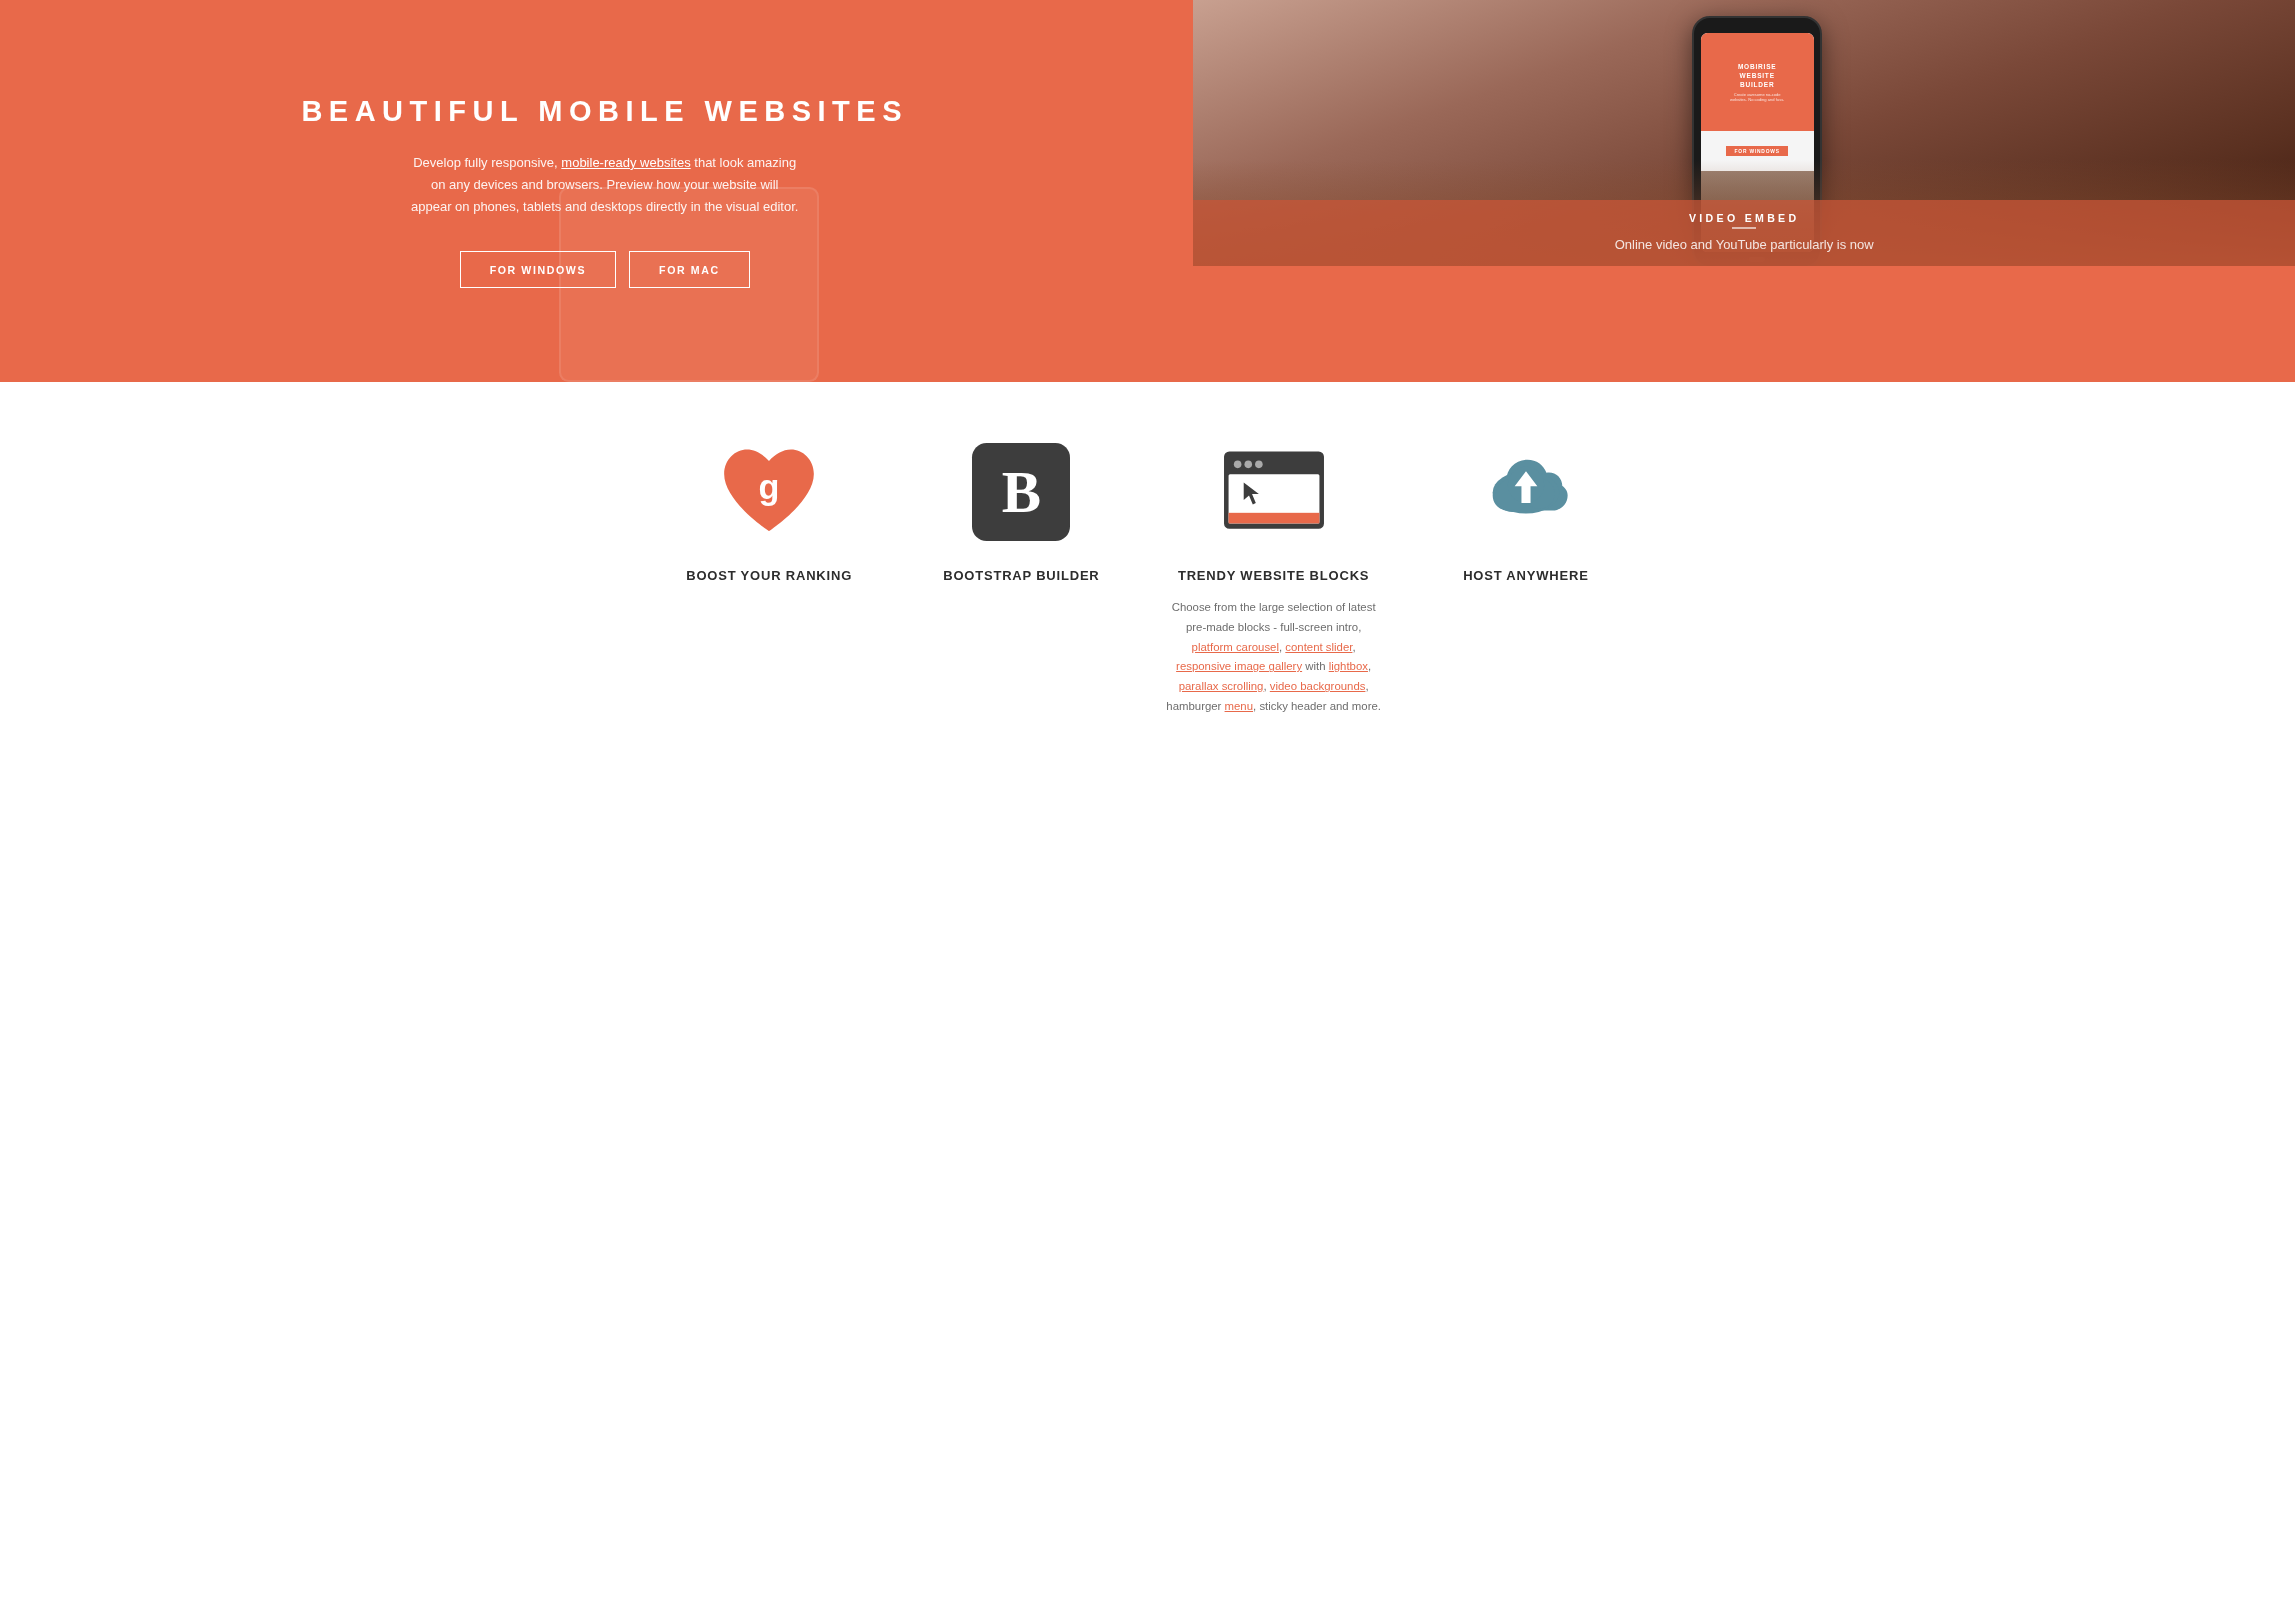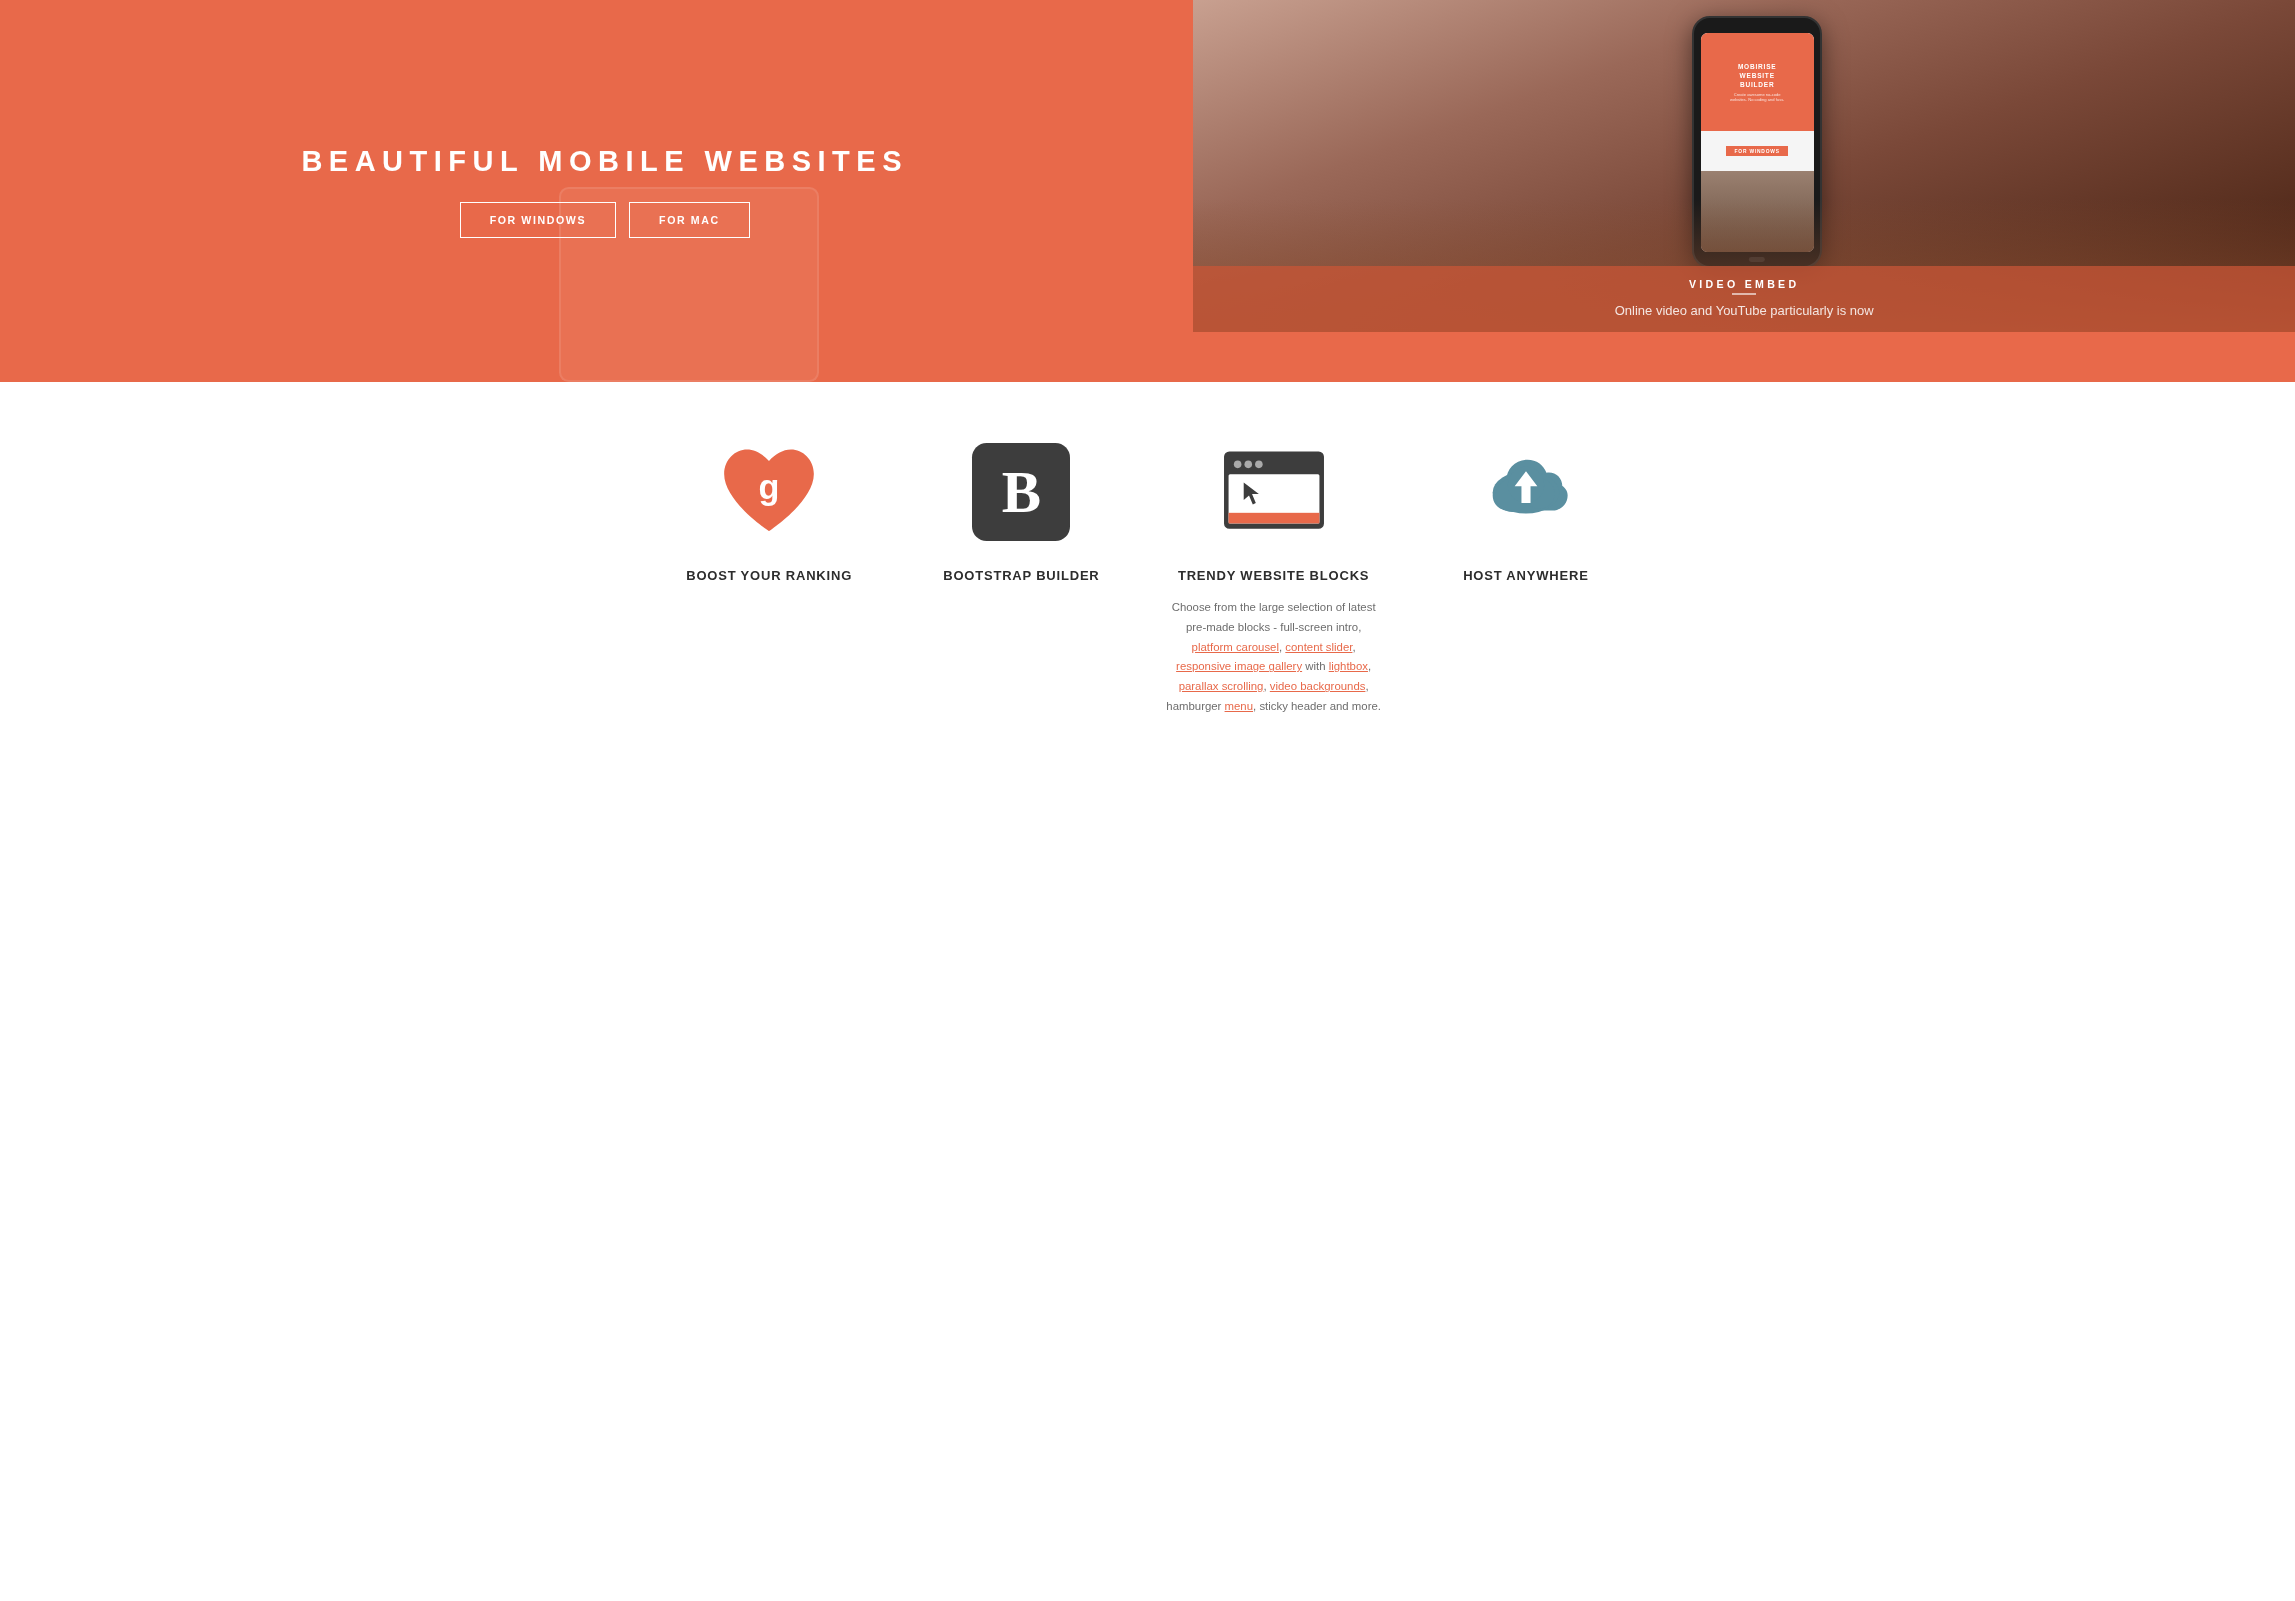--- a/index.html
+++ b/index.html
@@ -186,29 +186,32 @@
 <body>
 
 <section class="hero">
 
   <div class="hero-bg-tablet">
     <div class="tablet-shape"></div>
   </div>
 
   <div class="hero-left">
     <h1 class="hero-title">BEAUTIFUL MOBILE WEBSITES</h1>
+    <p class="hero-desc">
+      <span>Develop fully responsive, </span><a>mobile-ready websites</a><span> that look amazing on any devices and browsers. Preview how your website will appear on phones, tablets and desktops directly in the visual editor.</span>
+    </p>
     <div class="hero-buttons">
       <button class="hero-btn">FOR WINDOWS</button>
       <button class="hero-btn">FOR MAC</button>
     </div>
   </div>
 
   <div class="hero-right">
 
-    <div style="position:relative; width:100%; height:332px; overflow:hidden;">
+    <div style="position:relative; width:100%; height:266px; overflow:hidden;">
 
       <div style="width:100%; height:100%; background: linear-gradient(160deg, #c8a090 0%, #9a6858 30%, #7a4838 55%, #5a3020 80%, #3a180c 100%); position:relative;">
 
         <div style="position:absolute; top:16.3px; left:50%; transform:translateX(-40%); width:130px; height:252px; background:#1a1a1a; border-radius:18px; border:2.4px solid #333; box-shadow: 0 6.5px 24.4px rgba(0,0,0,0.5);">
 
           <div style="position:absolute; top:14.6px; left:6.5px; right:6.5px; bottom:14.6px; background:#fff; border-radius:6.5px; overflow:hidden;">
             <div style="background:#e8694a; height:45%; display:flex; align-items:center; justify-content:center; flex-direction:column; padding:4.9px;">
               <div style="color:#fff; font-size:6.5px; font-weight:bold; letter-spacing:0.8px; text-align:center; line-height:1.4;">MOBIRISE<br>WEBSITE<br>BUILDER</div>
               <div style="color:rgba(255,255,255,0.8); font-size:4.1px; margin-top:2.4px; text-align:center;">Create awesome no-code<br>websites. No coding and fuss.</div>
             </div>

